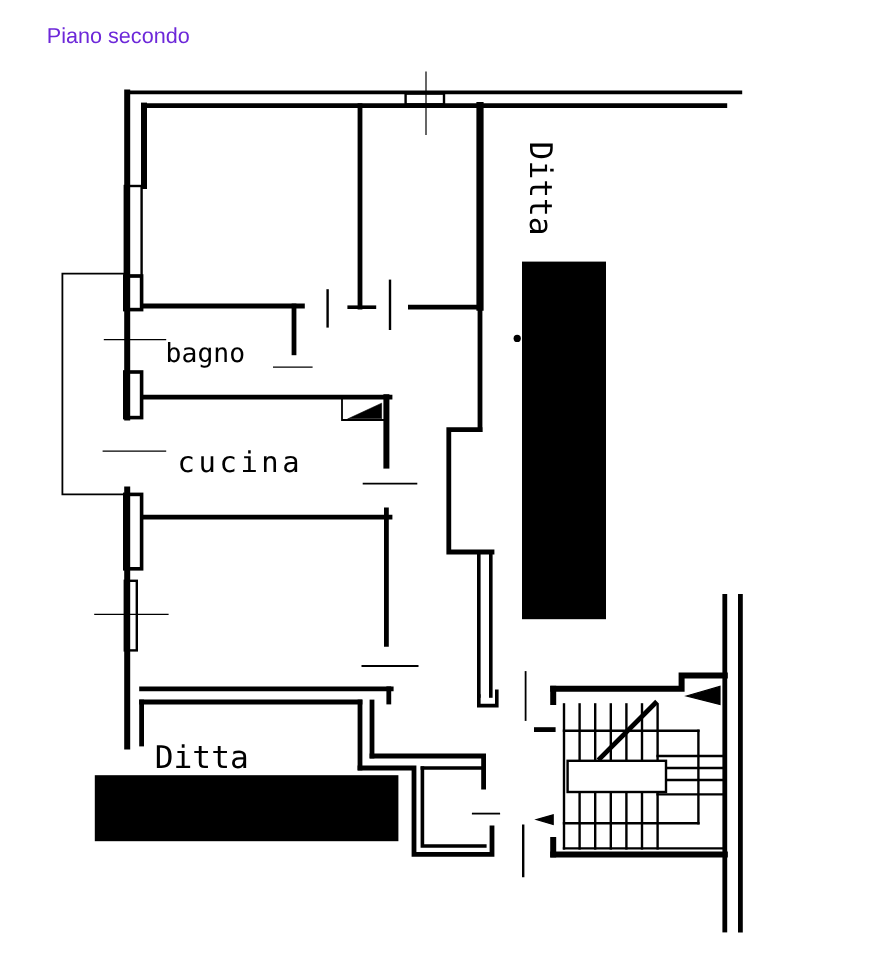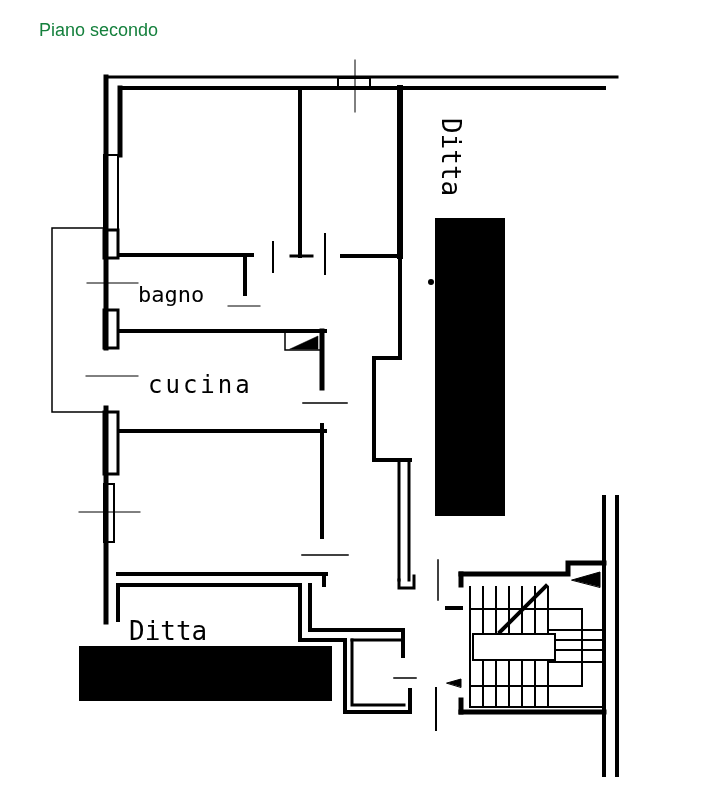--- a/index.html
+++ b/index.html
@@ -1,19 +1,19 @@
 <!DOCTYPE html>
 <html><head>
 <meta charset="utf-8">
 <style>
   html, body { margin: 0; padding: 0; background: #ffffff; }
   body { width: 725px; height: 800px; position: relative; overflow: hidden; }
   .title {
     position: absolute; left: 39px; top: 20px;
-    font-family: "Liberation Sans", sans-serif; font-size: 18px; color: #15803d;
+    font-family: "Liberation Sans", sans-serif; font-size: 18px; color: #6d28d9;
   }
   svg { position: absolute; left: 0; top: 0; }
   .lbl { font-family: "DejaVu Sans Mono", monospace; fill: #000; }
 </style>
 </head>
 <body>
 
 <div class="title">Piano secondo</div>
 
 <svg width="725" height="800" viewBox="0 0 725 800">

